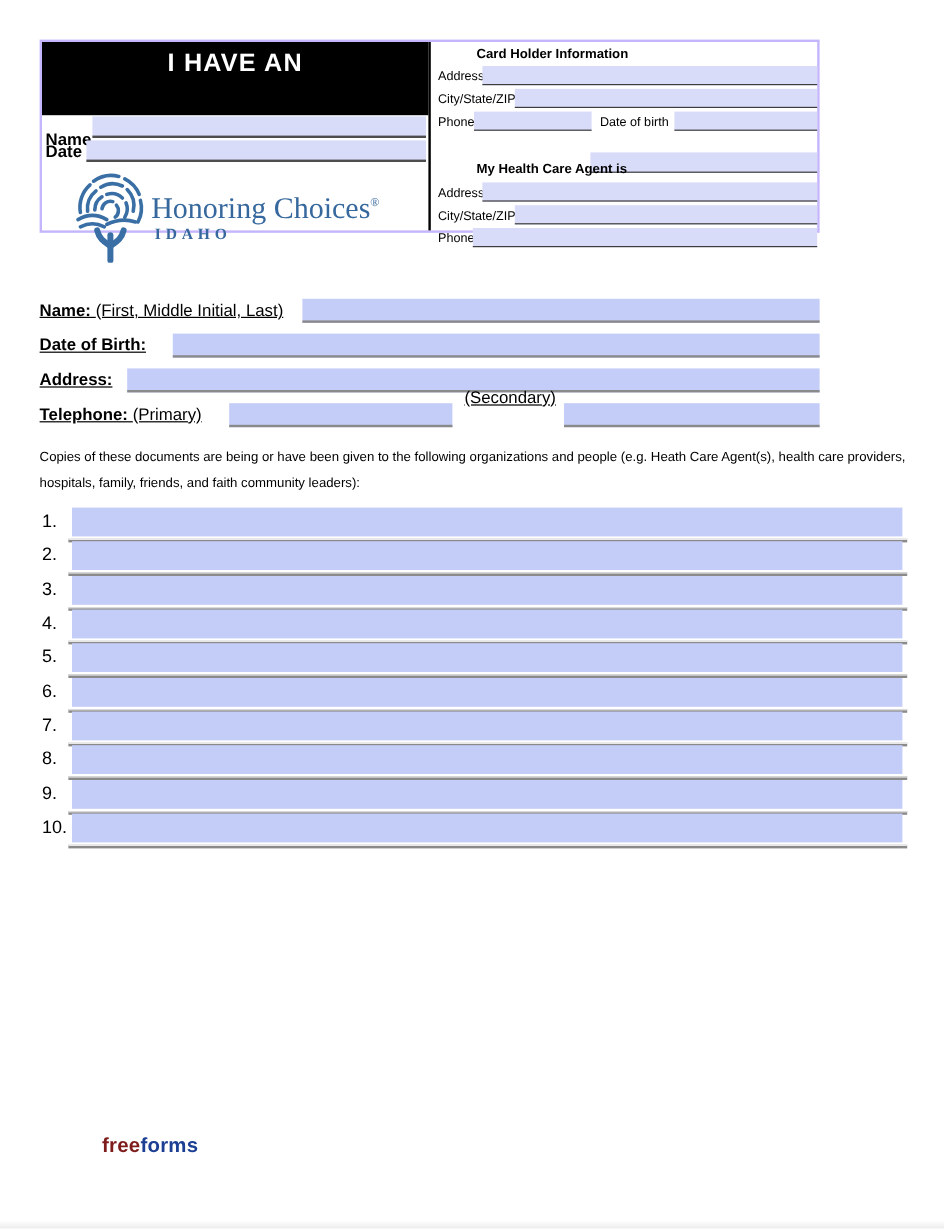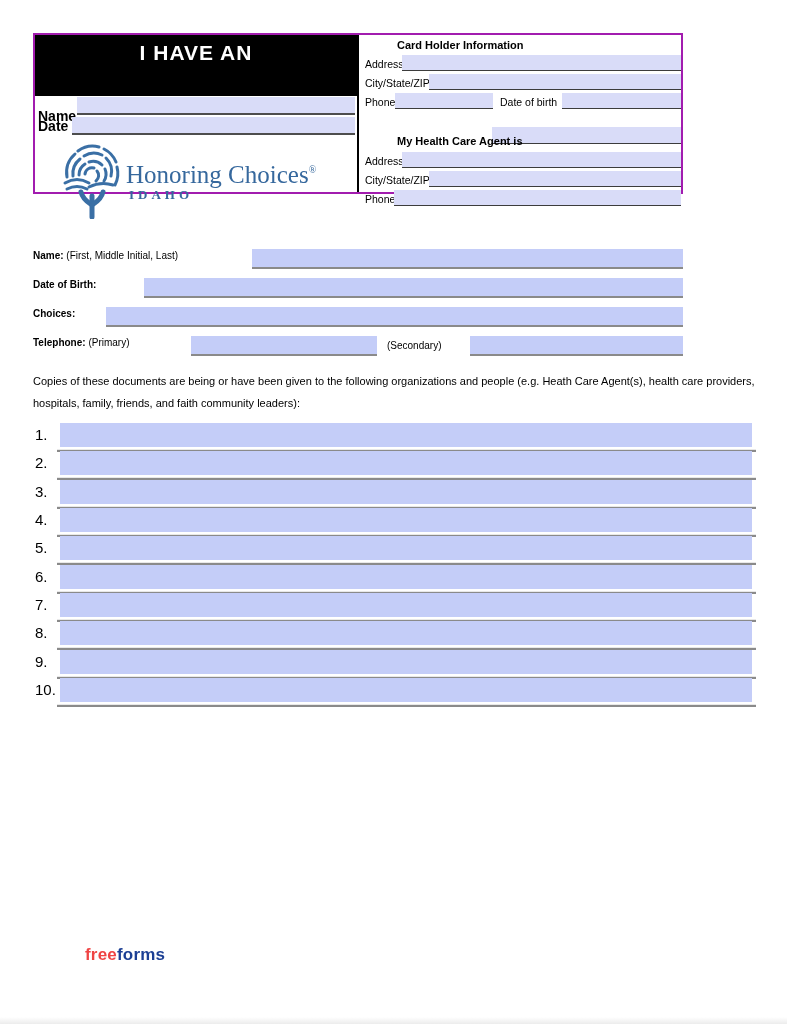--- a/index.html
+++ b/index.html
@@ -4,21 +4,21 @@
 <style>
   html,body{margin:0;padding:0;background:#ffffff;}
   .page{
     position:relative;width:787px;height:1024px;background:#ffffff;overflow:hidden;
     font-family:"Liberation Sans","DejaVu Sans",sans-serif;color:#000;
   }
   .page-bottom-edge{position:absolute;left:0;bottom:0;width:100%;height:7px;
     background:linear-gradient(#ffffff,#ececec);}
 
   
-  .card-box{position:absolute;left:33px;top:33px;width:650px;height:161px;border:2px solid #a21caf;box-sizing:border-box;display:flex;}
+  .card-box{position:absolute;left:33px;top:33px;width:650px;height:161px;border:2px solid #c4b5fd;box-sizing:border-box;display:flex;}
   .card-left{position:relative;width:322px;height:100%;box-sizing:border-box;}
   .card-right{position:relative;flex:1;height:100%;border-left:2px solid #000;box-sizing:border-box;}
 
   .banner{position:absolute;left:0;top:0;width:100%;height:61px;background:#000;color:#fff;
     text-align:center;font-weight:bold;font-size:21px;letter-spacing:1px;line-height:26px;padding-top:5px;box-sizing:border-box;}
 
   .cl-row{position:absolute;left:3px;font-size:14px;font-weight:bold;}
   .cl-field{position:absolute;background:#d9dcf8;border-bottom:2px solid #4d4d4d;box-sizing:border-box;}
 
   .logo-wrap{position:absolute;left:26px;top:108px;width:280px;height:76px;}
@@ -26,33 +26,33 @@
     color:#36689d;font-size:25px;white-space:nowrap;}
   .logo-reg{font-size:10px;vertical-align:10px;}
   .logo-region{position:absolute;left:68px;top:44px;font-family:"Liberation Serif","DejaVu Serif",serif;
     color:#36689d;font-size:13px;font-weight:bold;letter-spacing:4px;}
 
   .cr-title{position:absolute;font-size:11px;font-weight:bold;margin-left:32px;}
   .cr-label{position:absolute;font-size:10.5px;}
   .cr-field{position:absolute;background:#d9dcf8;border-bottom:1.5px solid #3c3c3c;box-sizing:border-box;height:16px;}
 
   
-  .f-label{position:absolute;font-size:10px;font-weight:bold;white-space:nowrap;}
+  .f-label{position:absolute;font-size:14px;font-weight:bold;white-space:nowrap;text-decoration:underline;}
   .f-hint{font-weight:normal;}
   .f-field{position:absolute;height:18px;background:#c4cdf8;border-bottom:2.5px solid #8a8a8a;box-sizing:content-box;}
 
   .para{position:absolute;left:33px;top:371px;width:733px;font-size:11px;line-height:21.5px;}
 
   .list-row{position:absolute;left:33px;width:734px;height:26px;}
   .list-row .num{position:absolute;left:2px;top:3px;font-size:15px;}
   .list-row .row-field{position:absolute;left:27px;top:0;width:692px;height:24px;background:#c4cdf8;}
   .list-row .row-line{position:absolute;left:24px;top:26px;width:699px;height:2px;background:#8a8a8a;border-top:1px solid #e8e8e8;}
 
   .footer-logo{position:absolute;left:85px;top:945px;font-size:17px;font-weight:bold;letter-spacing:0.2px;}
-  .footer-logo .free{color:#ef4444;}
+  .footer-logo .free{color:#7f1d1d;}
   .footer-logo .forms{color:#1c3f94;}
 </style>
 </head>
 <body>
 
 <div class="page">
 
   <div class="card-box">
 
     <div class="card-left">
@@ -120,28 +120,28 @@
   </div>
 
   <div class="f-label" style="left:33px;top:250px;">
     <span>Name:</span> <span class="f-hint">(First, Middle Initial, Last)</span>
   </div>
   <div class="f-field" style="left:252px;top:249px;width:431px;"></div>
 
   <div class="f-label" style="left:33px;top:279px;">Date of Birth:</div>
   <div class="f-field" style="left:144px;top:278px;width:539px;"></div>
 
-  <div class="f-label" style="left:33px;top:308px;">Choices:</div>
+  <div class="f-label" style="left:33px;top:308px;">Address:</div>
   <div class="f-field" style="left:106px;top:307px;width:577px;"></div>
 
   <div class="f-label" style="left:33px;top:337px;">
     <span>Telephone:</span> <span class="f-hint">(Primary)</span>
   </div>
   <div class="f-field" style="left:191px;top:336px;width:186px;"></div>
-  <div class="f-label f-hint" style="left:387px;top:340px;font-weight:normal;text-align:right;">(Secondary)</div>
+  <div class="f-label f-hint" style="left:387px;top:323px;font-weight:normal;text-align:right;">(Secondary)</div>
   <div class="f-field" style="left:470px;top:336px;width:213px;"></div>
 
   <div class="para">Copies of these documents are being or have been given to the following organizations and people (e.g. Heath Care Agent(s), health care providers, hospitals, family, friends, and faith community leaders):</div>
 
   <div>
     <div class="list-row" style="top: 423px;">
       <span class="num">1.</span>
       <span class="row-field"></span>
       <span class="row-line"></span>
     </div>

